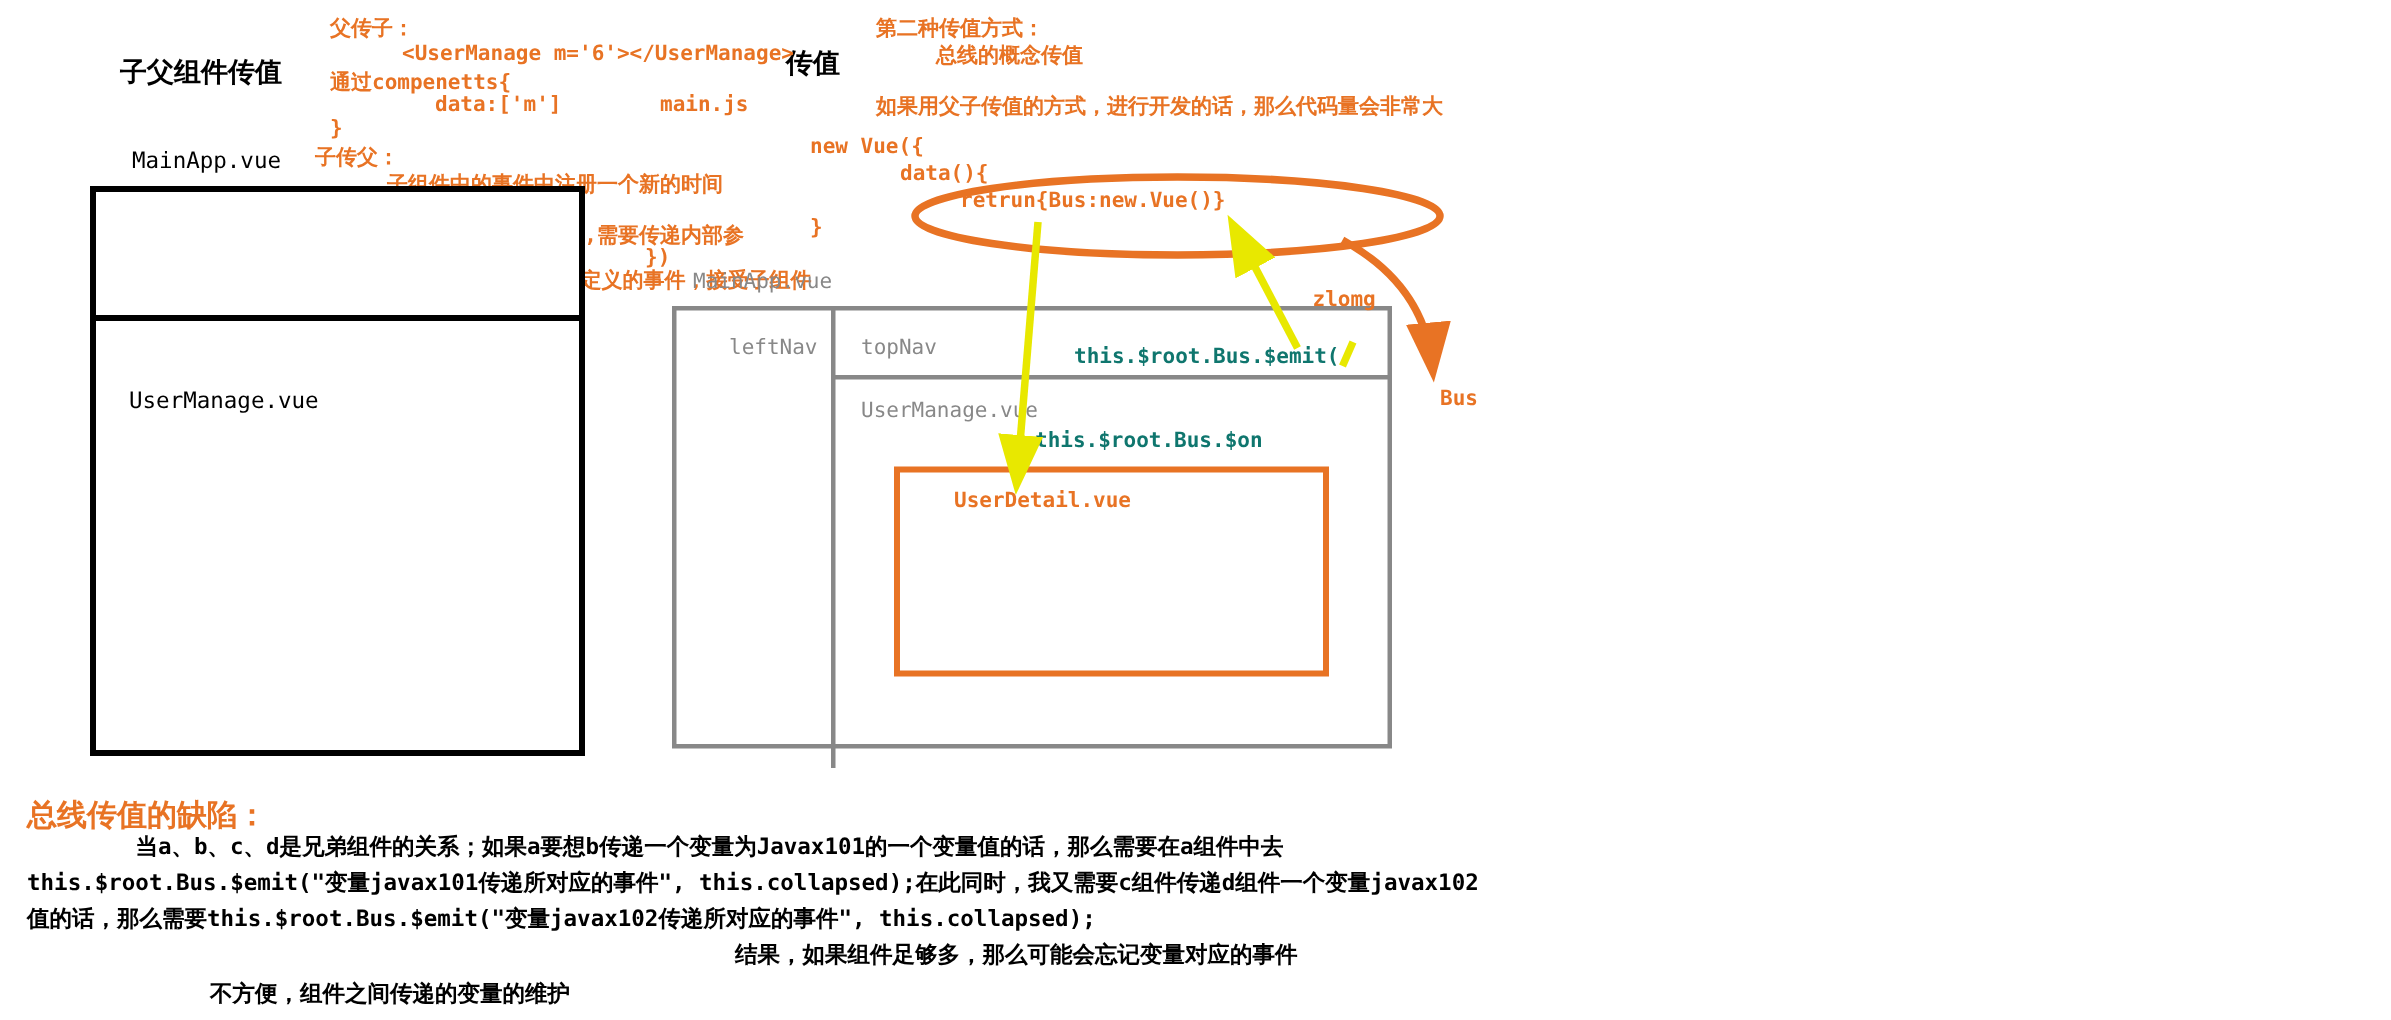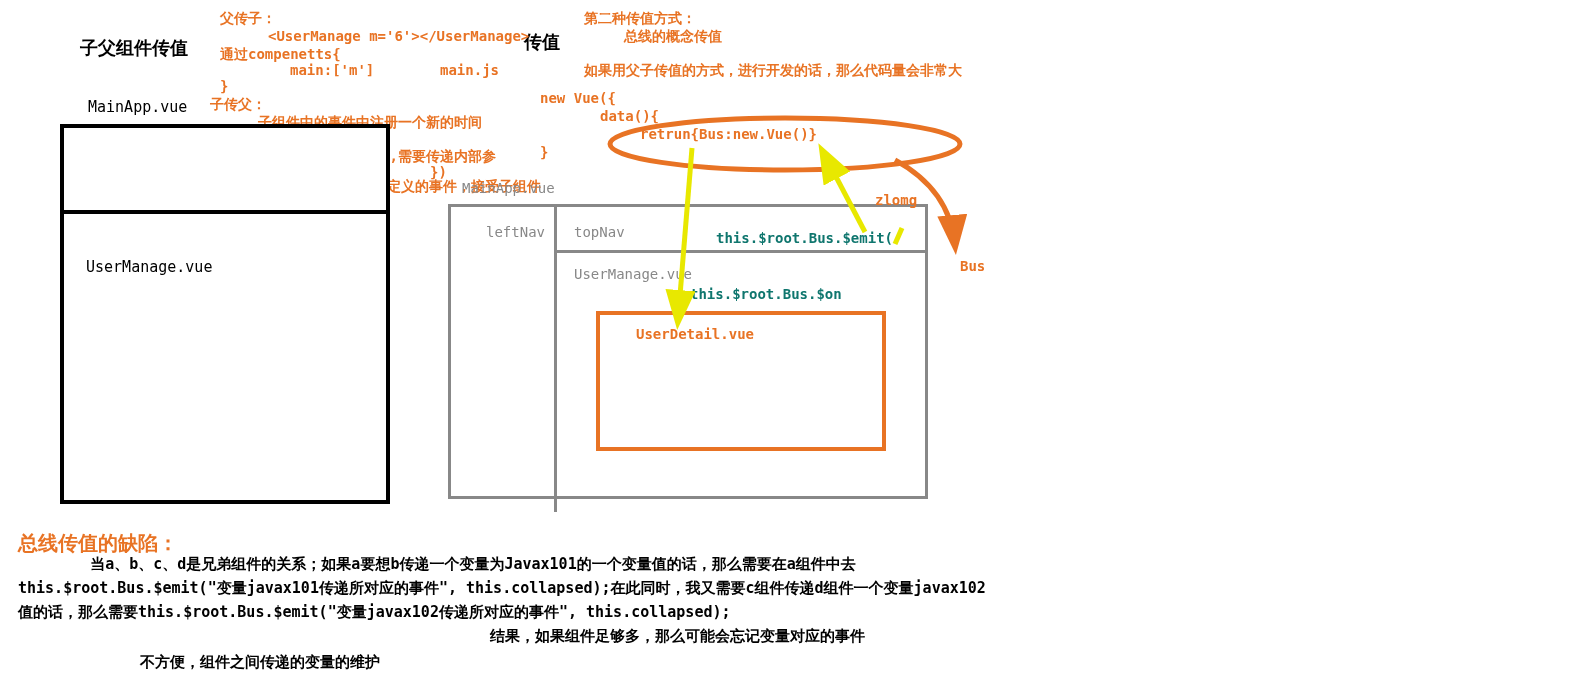--- a/index.html
+++ b/index.html
@@ -60,21 +60,21 @@
   </style>
 </head>
 <body>
 
 <span class="txt black" style="left:80px; top:36px; font-size:18px; font-weight:bold;">子父组件传值</span>
 <span class="txt black" style="left:524px; top:30px; font-size:18px; font-weight:bold;">传值</span>
 
 <span class="txt orange" style="left:220px; top:10px;text-align:center;">父传子：</span>
 <span class="txt orange" style="left:268px; top:28px;">&lt;UserManage m='6'&gt;&lt;/UserManage&gt;</span>
 <span class="txt orange" style="left:220px; top:46px;">通过compenetts{</span>
-<span class="txt orange" style="left:290px; top:62px;">main:['m']</span>
+<span class="txt orange" style="left:290px; top:62px;">data:['m']</span>
 <span class="txt orange" style="left:220px; top:78px;">}</span>
 
 <span class="txt orange" style="left:440px; top:62px;">main.js</span>
 
 <span class="txt orange" style="left:210px; top:96px;">子传父：</span>
 <span class="txt orange" style="left:258px; top:114px;">子组件中的事件中注册一个新的时间</span>
 <span class="txt orange" style="left:224px; top:148px;">this.#emit('新的事件',需要传递内部参</span>
 <span class="txt orange" style="left:224px; top:164px;">数).</span>
 <span class="txt orange" style="left:275px; top:178px;">外部组件，引用新定义的事件，接受子组件</span>
 <span class="txt orange" style="left:258px; top:194px;">传递到父组件的值</span>

